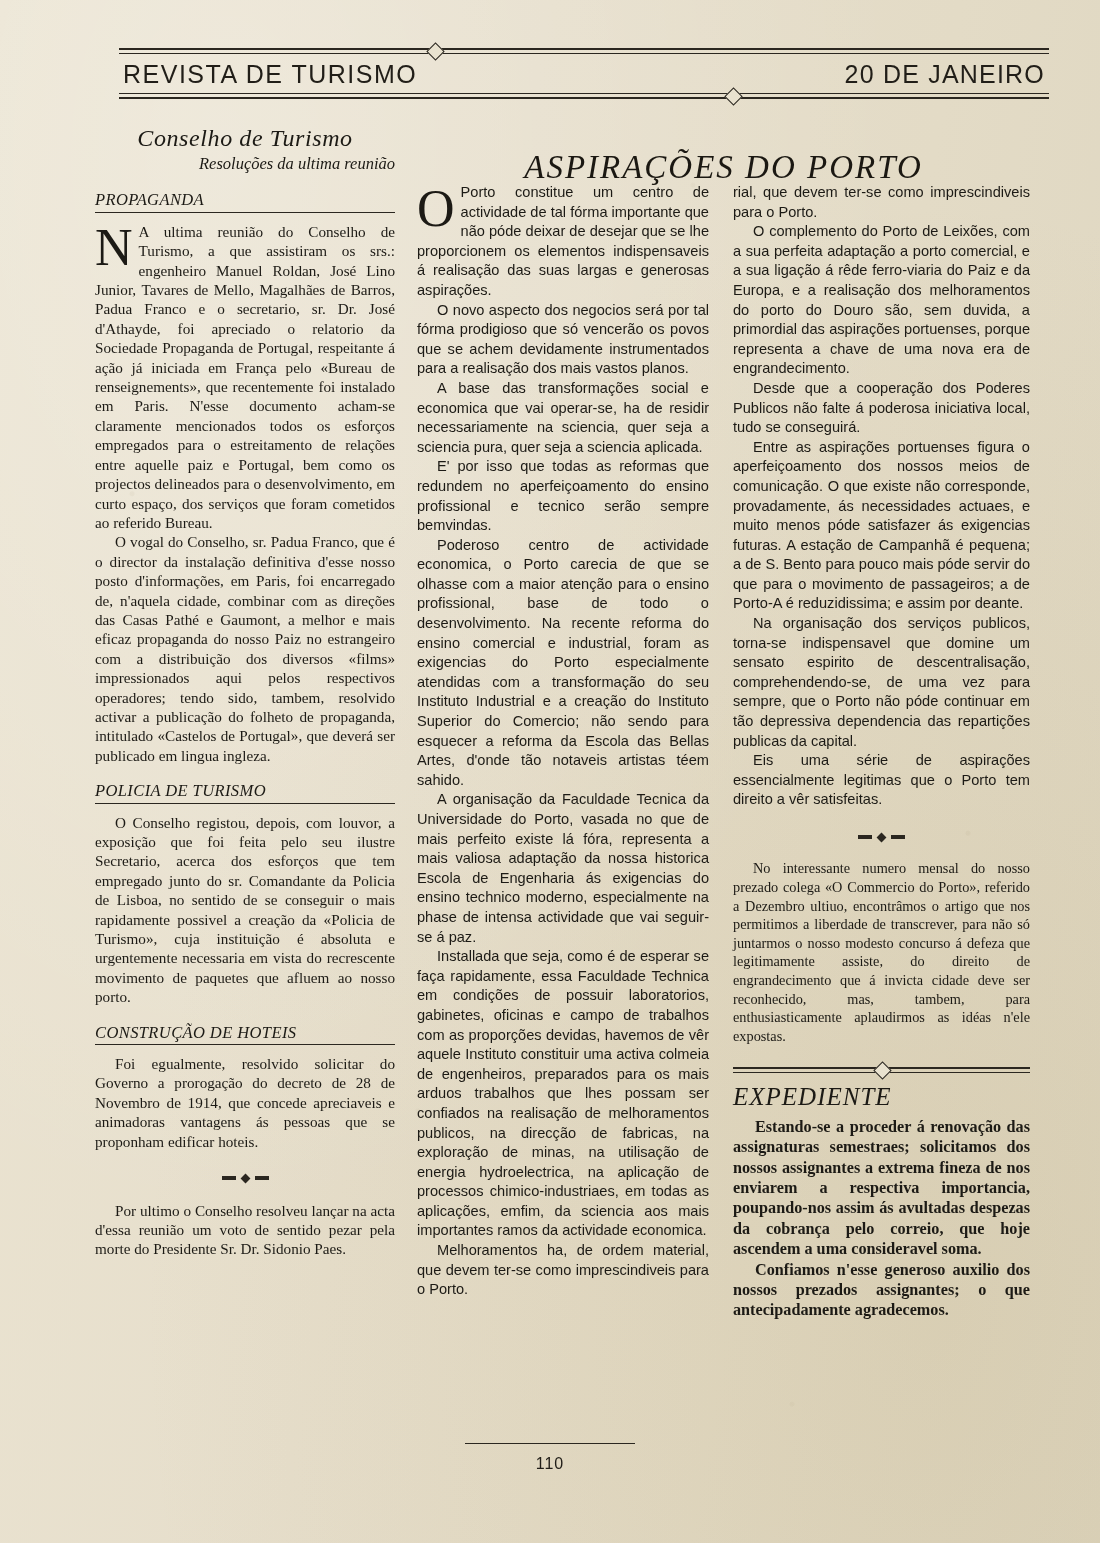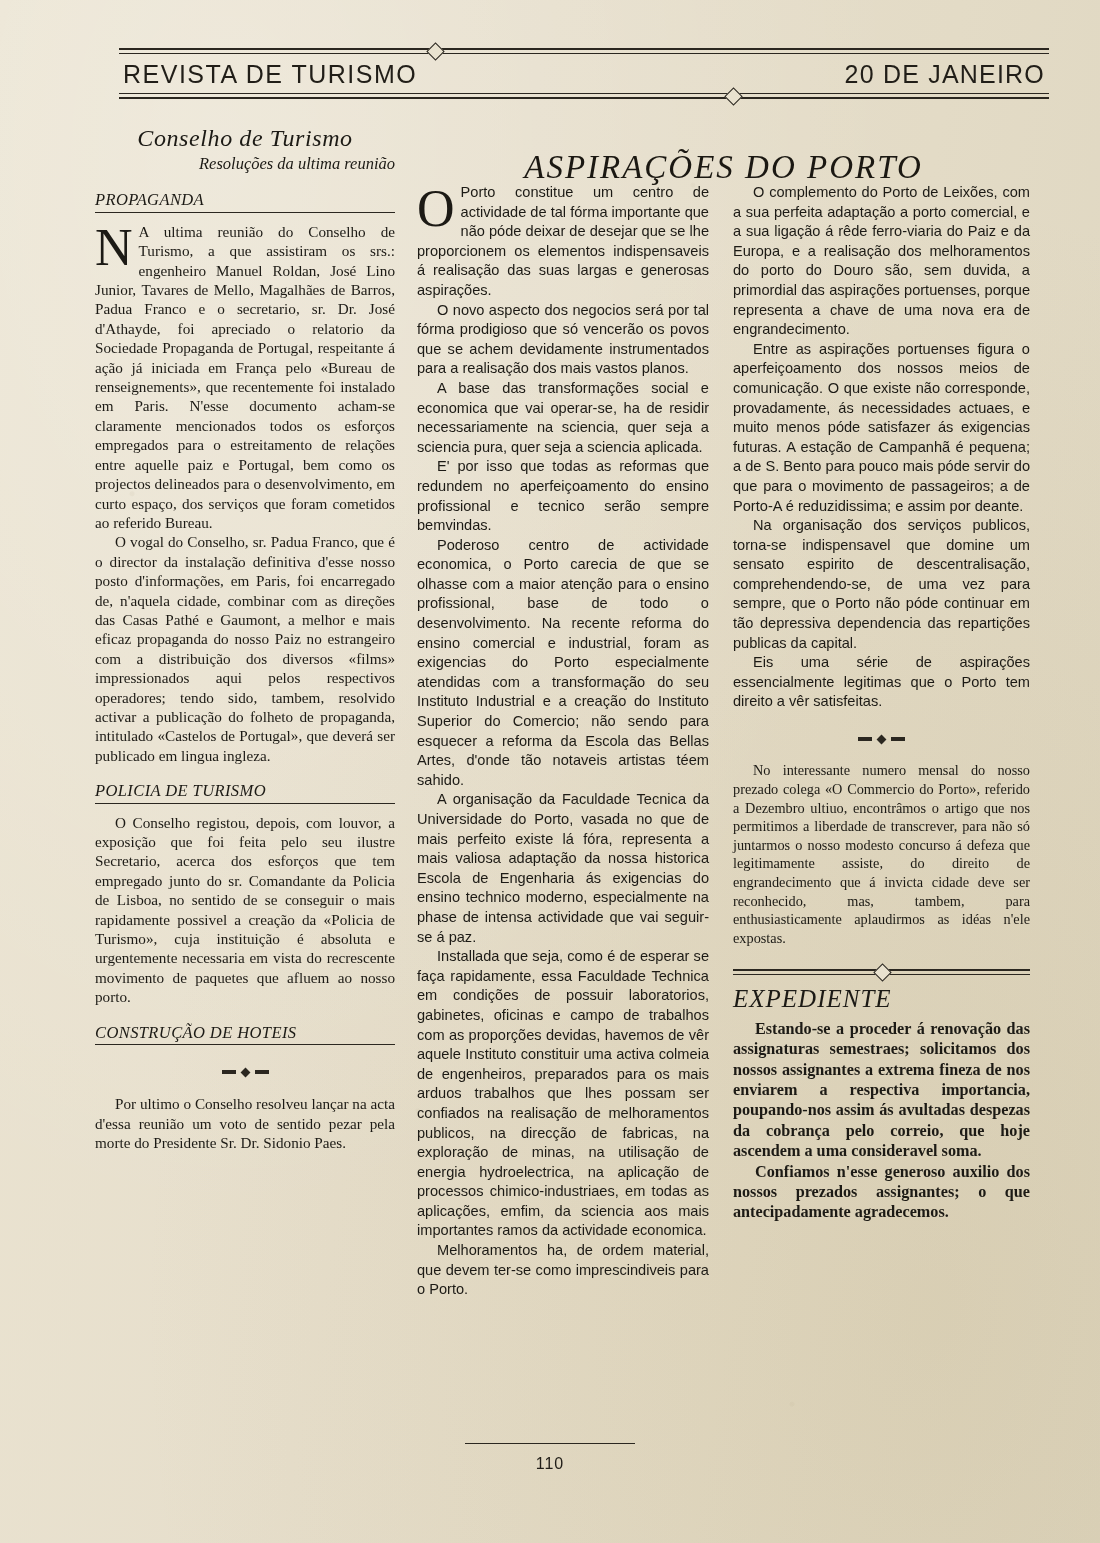--- a/index.html
+++ b/index.html
@@ -294,20 +294,21 @@
       <div class="dropcap-block">
         <span class="dropcap">N</span>
         <p class="noindent">A ultima reunião do Conselho de Turismo, a que assistiram os srs.: engenheiro Manuel Roldan, José Lino Junior, Tavares de Mello, Magalhães de Barros, Padua Franco e o secretario, sr. Dr. José d'Athayde, foi apreciado o relatorio da Sociedade Propaganda de Portugal, respeitante á ação já iniciada em França pelo «Bureau de renseignements», que recentemente foi instalado em Paris. N'esse documento acham-se claramente mencionados todos os esforços empregados para o estreitamento de relações entre aquelle paiz e Portugal, bem como os projectos delineados para o desenvolvimento, em curto espaço, dos serviços que foram cometidos ao referido Bureau.</p>
       </div>
       <p>O vogal do Conselho, sr. Padua Franco, que é o director da instalação definitiva d'esse nosso posto d'informações, em Paris, foi encarregado de, n'aquela cidade, combinar com as direções das Casas Pathé e Gaumont, a melhor e mais eficaz propaganda do nosso Paiz no estrangeiro com a distribuição dos diversos «films» impressionados aqui pelos respectivos operadores; tendo sido, tambem, resolvido activar a publicação do folheto de propaganda, intitulado «Castelos de Portugal», que deverá ser publicado em lingua ingleza.</p>
 
       <h3 class="rubric">POLICIA DE TURISMO</h3>
       <p>O Conselho registou, depois, com louvor, a exposição que foi feita pelo seu ilustre Secretario, acerca dos esforços que tem empregado junto do sr. Comandante da Policia de Lisboa, no sentido de se conseguir o mais rapidamente possivel a creação da «Policia de Turismo», cuja instituição é absoluta e urgentemente necessaria em vista do recrescente movimento de paquetes que afluem ao nosso porto.</p>
 
       <h3 class="rubric">CONSTRUÇÃO DE HOTEIS</h3>
+      <p>Foi egualmente, resolvido solicitar do Governo a prorogação do decreto de 28 de Novembro de 1914, que concede apreciaveis e animadoras vantagens ás pessoas que se proponham edificar hoteis.</p>
 
       <div class="ornament">
         <span class="orn-bar"></span><span class="orn-dot"></span><span class="orn-bar"></span>
       </div>
 
       <p>Por ultimo o Conselho resolveu lançar na acta d'essa reunião um voto de sentido pezar pela morte do Presidente Sr. Dr. Sidonio Paes.</p>
     </div>
 
     <div class="col col2" style="top:58px;">
       <div class="body-sans">
@@ -320,21 +321,23 @@
         <p>E' por isso que todas as reformas que redundem no aperfeiçoamento do ensino profissional e tecnico serão sempre bemvindas.</p>
         <p>Poderoso centro de actividade economica, o Porto carecia de que se olhasse com a maior atenção para o ensino profissional, base de todo o desenvolvimento. Na recente reforma do ensino comercial e industrial, foram as exigencias do Porto especialmente atendidas com a transformação do seu Instituto Industrial e a creação do Instituto Superior do Comercio; não sendo para esquecer a reforma da Escola das Bellas Artes, d'onde tão notaveis artistas téem sahido.</p>
         <p>A organisação da Faculdade Tecnica da Universidade do Porto, vasada no que de mais perfeito existe lá fóra, representa a mais valiosa adaptação da nossa historica Escola de Engenharia ás exigencias do ensino technico moderno, especialmente na phase de intensa actividade que vai seguir-se á paz.</p>
         <p>Installada que seja, como é de esperar se faça rapidamente, essa Faculdade Technica em condições de possuir laboratorios, gabinetes, oficinas e campo de trabalhos com as proporções devidas, havemos de vêr aquele Instituto constituir uma activa colmeia de engenheiros, preparados para os mais arduos trabalhos que lhes possam ser confiados na realisação de melhoramentos publicos, na direcção de fabricas, na exploração de minas, na utilisação de energia hydroelectrica, na aplicação de processos chimico-industriaes, em todas as aplicações, emfim, da sciencia aos mais importantes ramos da actividade economica.</p>
         <p>Melhoramentos ha, de ordem material, que devem ter-se como imprescindiveis para o Porto.</p>
       </div>
     </div>
 
     <div class="col col3" style="top:58px;">
       <div class="body-sans">
+        <p class="noindent">rial, que devem ter-se como imprescindiveis para o Porto.</p>
         <p>O complemento do Porto de Leixões, com a sua perfeita adaptação a porto comercial, e a sua ligação á rêde ferro-viaria do Paiz e da Europa, e a realisação dos melhoramentos do porto do Douro são, sem duvida, a primordial das aspirações portuenses, porque representa a chave de uma nova era de engrandecimento.</p>
+        <p>Desde que a cooperação dos Poderes Publicos não falte á poderosa iniciativa local, tudo se conseguirá.</p>
         <p>Entre as aspirações portuenses figura o aperfeiçoamento dos nossos meios de comunicação. O que existe não corresponde, provadamente, ás necessidades actuaes, e muito menos póde satisfazer ás exigencias futuras. A estação de Campanhã é pequena; a de S. Bento para pouco mais póde servir do que para o movimento de passageiros; a de Porto-A é reduzidissima; e assim por deante.</p>
         <p>Na organisação dos serviços publicos, torna-se indispensavel que domine um sensato espirito de descentralisação, comprehendendo-se, de uma vez para sempre, que o Porto não póde continuar em tão depressiva dependencia das repartições publicas da capital.</p>
         <p>Eis uma série de aspirações essencialmente legitimas que o Porto tem direito a vêr satisfeitas.</p>
       </div>
 
       <div class="ornament">
         <span class="orn-bar"></span><span class="orn-dot"></span><span class="orn-bar"></span>
       </div>
 
       <div class="note-block">

